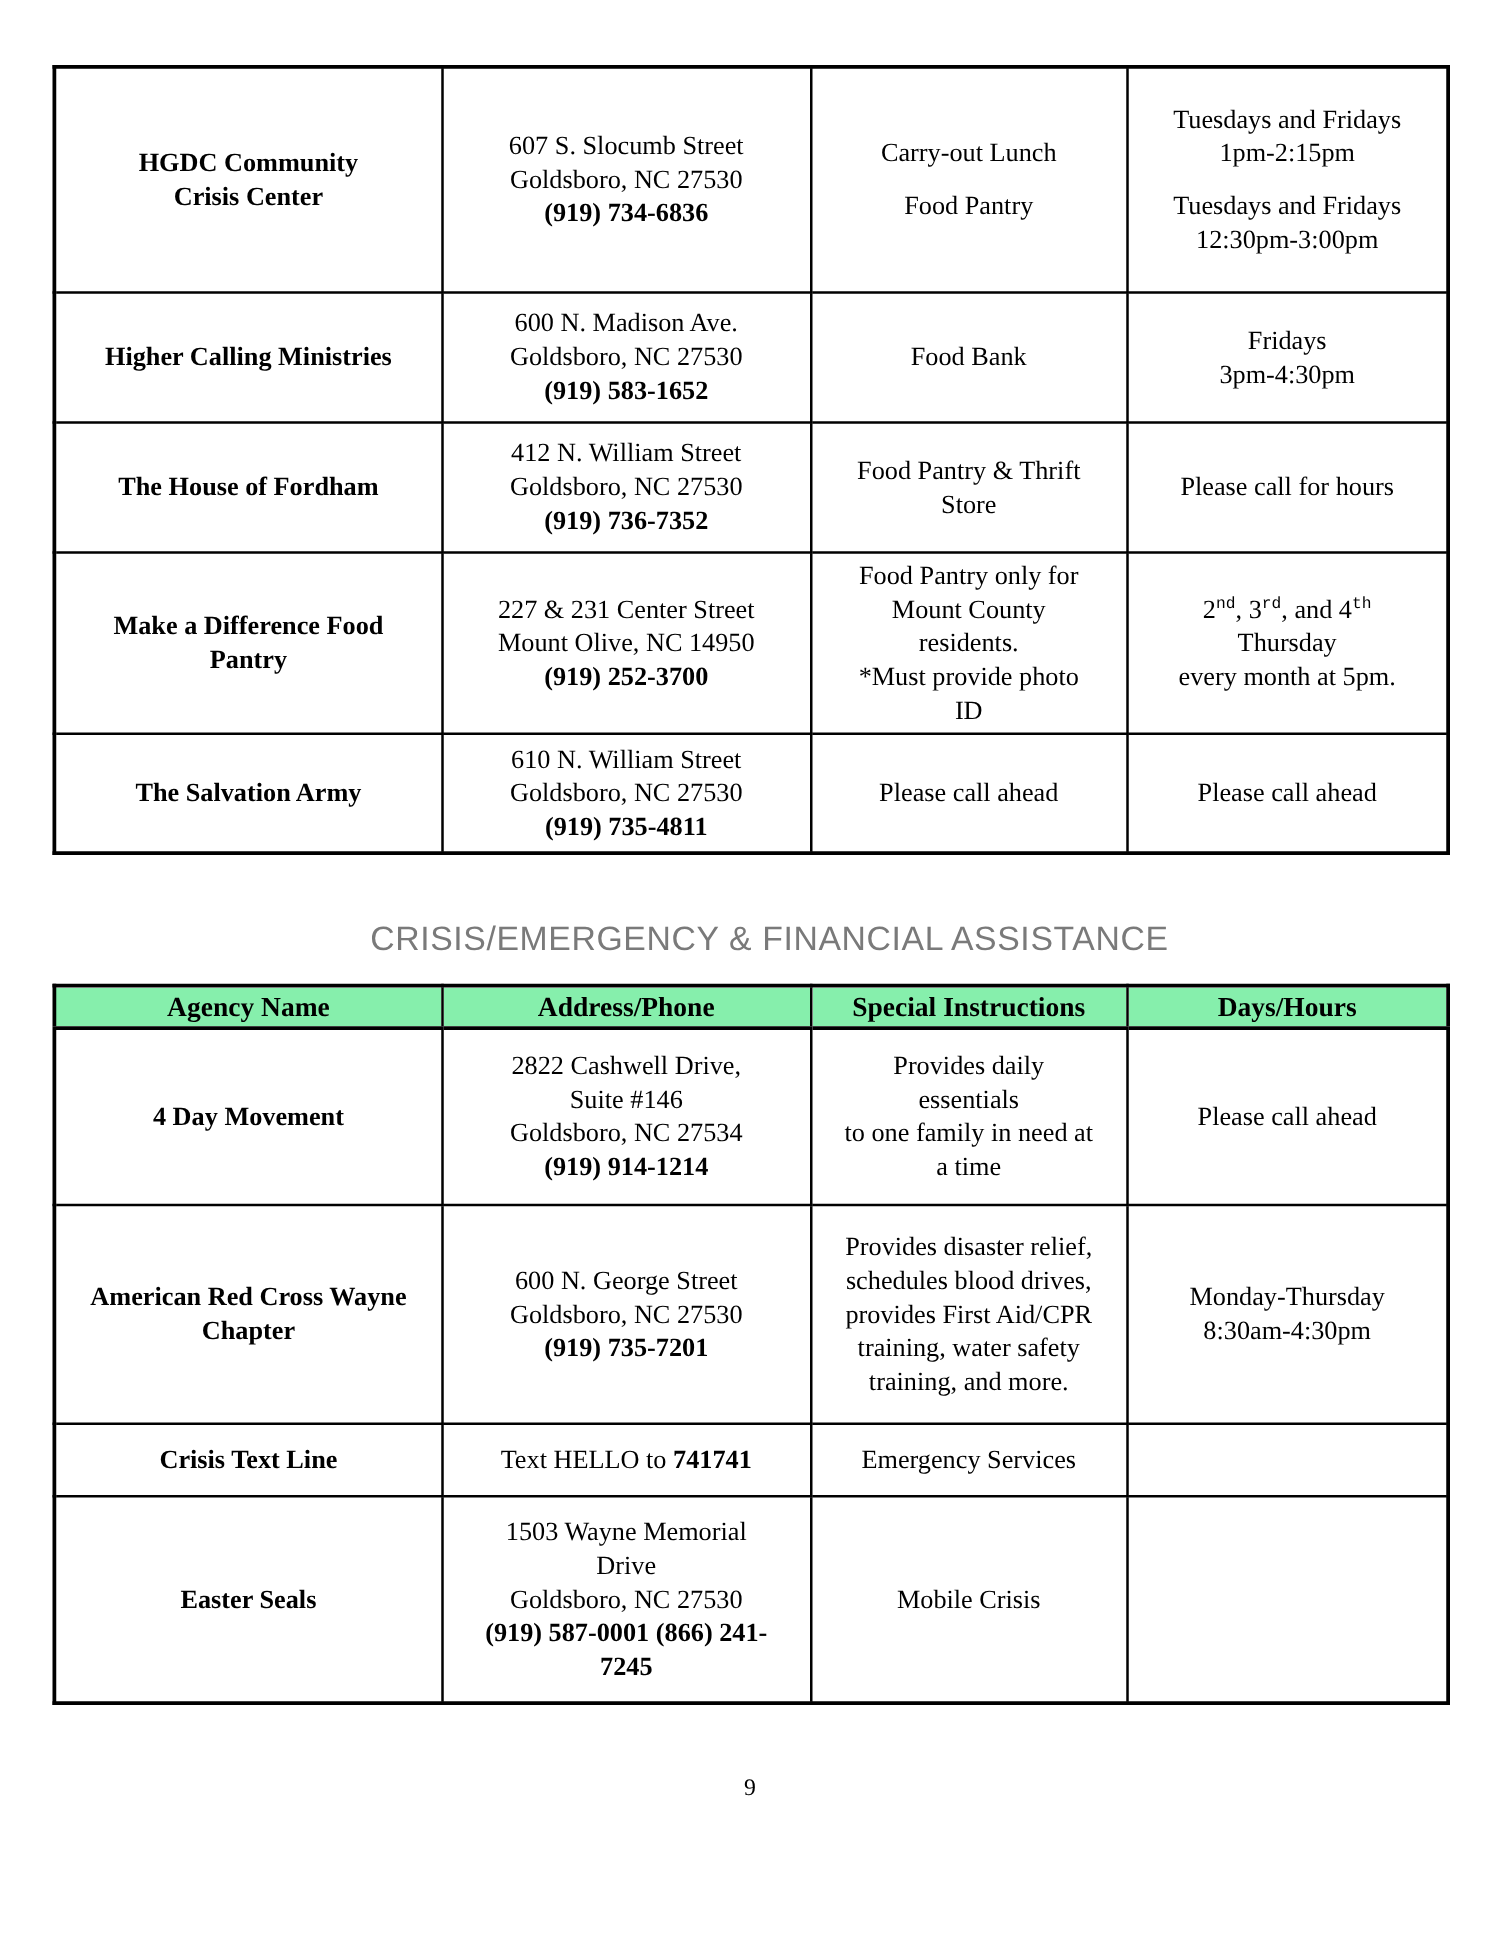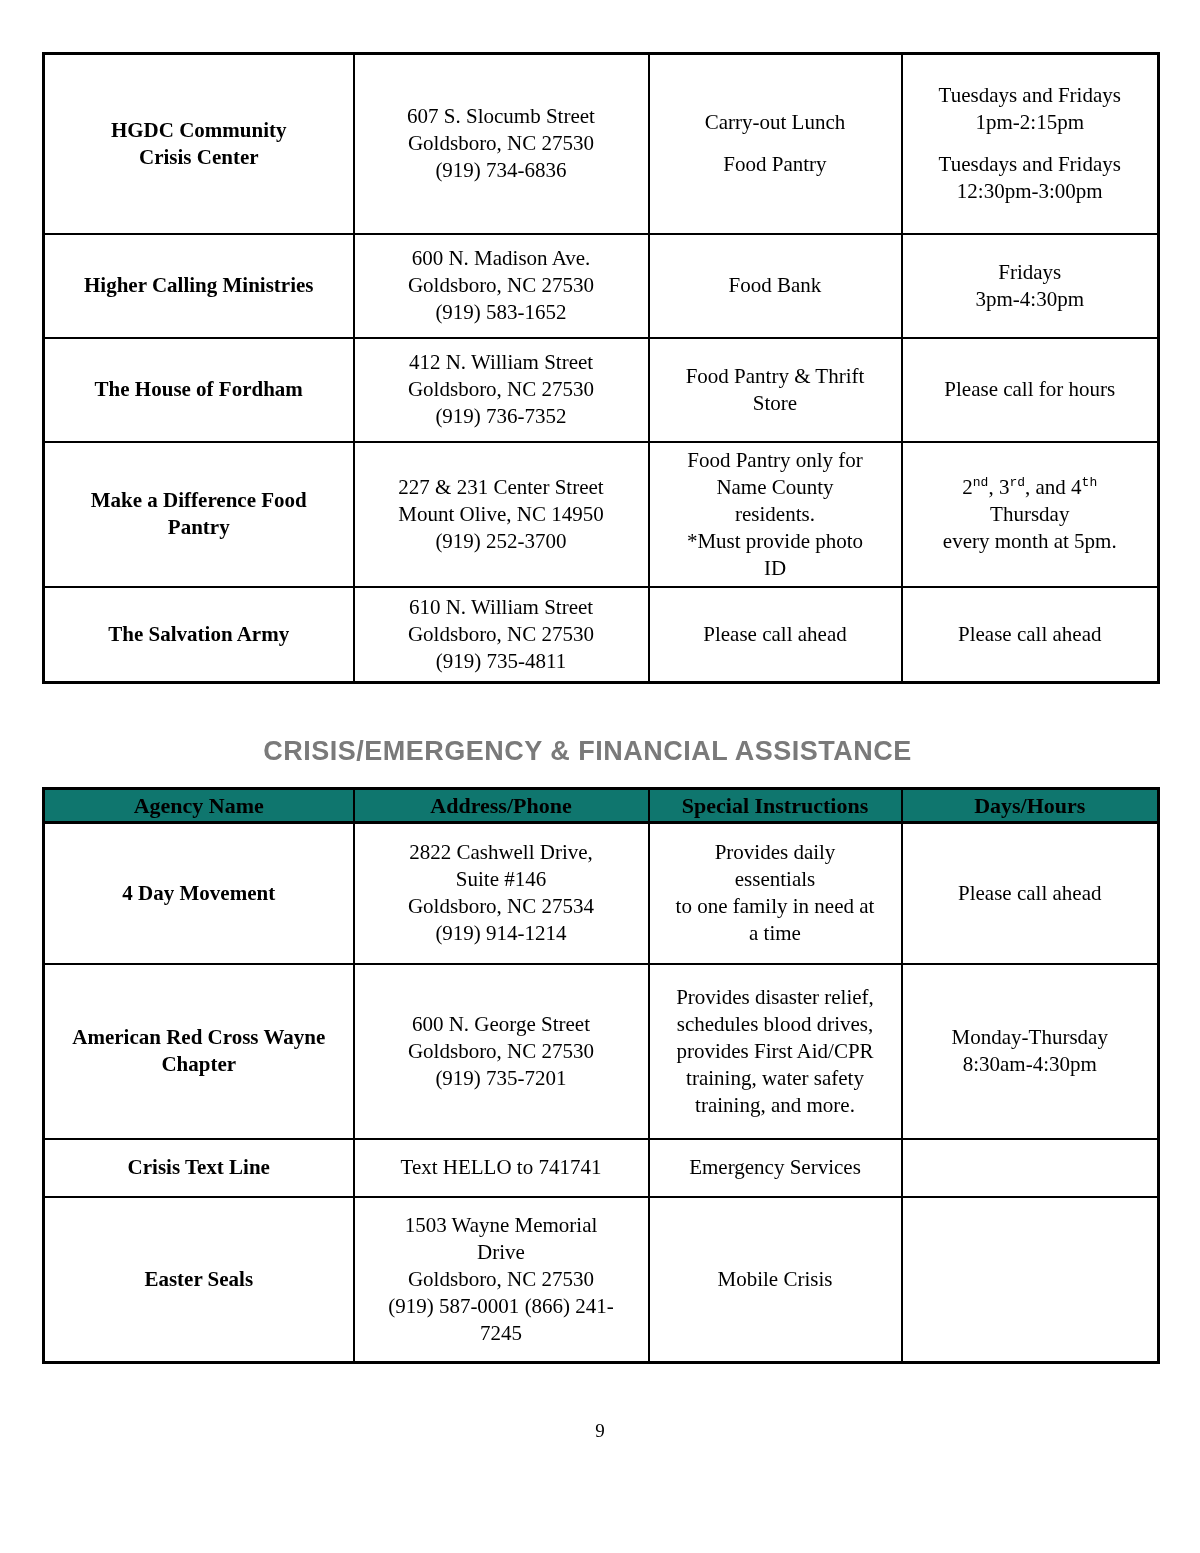--- a/index.html
+++ b/index.html
@@ -9,38 +9,38 @@
   }
   .food-table{position:absolute;left:42px;top:52px;}
   .crisis-table{position:absolute;left:42px;top:787px;}
   table{border-collapse:collapse;table-layout:fixed;width:1115px;}
   td,th{
     border:2px solid #000;vertical-align:middle;text-align:center;
     padding:4px 24px;font-size:21px;line-height:27px;overflow:hidden;
   }
   table{border:3px solid #000;}
   th{
-    background:#0f766e;font-weight:bold;font-size:22px;
+    background:#86efac;font-weight:bold;font-size:22px;
     border-bottom:3px solid #000;padding:2px 4px;
   }
   .agency{font-weight:bold;text-align:center;}
   .ln{display:block;}
-  .b{font-weight:normal;}
+  .b{font-weight:bold;}
   span.b{display:inline;}
   .gap{margin-top:15px;}
   sup{font-size:13px;line-height:0;vertical-align:super;font-family:Liberation Mono, monospace;}
   
   .t1r1{height:180px;} .t1r2{height:104px;} .t1r3{height:104px;}
   .t1r4{height:142px;} .t1r5{height:96px;}
   
   .t2h{height:32px;} .t2r1{height:141px;} .t2r2{height:175px;}
   .t2r3{height:58px;} .t2r4{height:166px;}
   .section-heading{
-    position:absolute;left:30px;top:736px;width:1115px;text-align:center;
-    font-family:"Liberation Sans", sans-serif;font-weight:700;
+    position:absolute;left:58px;top:736px;width:1115px;text-align:center;
+    font-family:"Liberation Sans", sans-serif;font-weight:400;
     font-size:27px;letter-spacing:0.5px;color:#7a7a7a;
   }
   .page-number{
     position:absolute;left:0;top:1420px;width:1200px;text-align:center;
     font-size:19px;
   }
   col.c1{width:310px;} col.c2{width:295px;} col.c3{width:253px;} col.c4{width:257px;}
 </style>
 </head>
 <body>
@@ -114,21 +114,21 @@
         <span class="ln">Make a Difference Food</span>
         <span class="ln">Pantry</span>
       </td>
       <td>
         <span class="ln">227 &amp; 231 Center Street</span>
         <span class="ln">Mount Olive, NC 14950</span>
         <span class="ln b">(919) 252-3700</span>
       </td>
       <td>
         <span class="ln">Food Pantry only for</span>
-        <span class="ln">Name County</span>
+        <span class="ln">Mount County</span>
         <span class="ln">residents.</span>
         <span class="ln">*Must provide photo ID</span>
       </td>
       <td>
         <span class="ln"><span>2</span><sup>nd</sup><span>, 3</span><sup>rd</sup><span>, and 4</span><sup>th</sup><span> Thursday</span></span>
         <span class="ln">every month at 5pm.</span>
       </td>
     </tr>
     <tr class="t1r5">
       <td class="agency">

